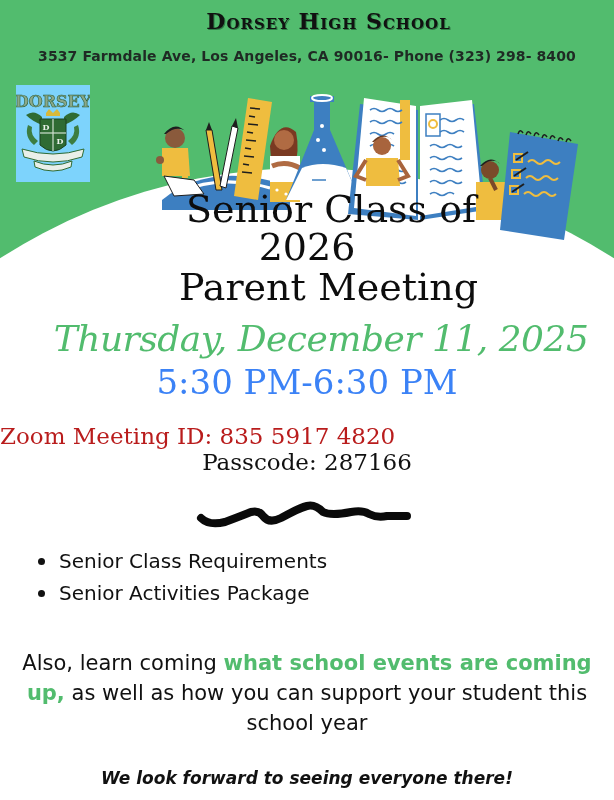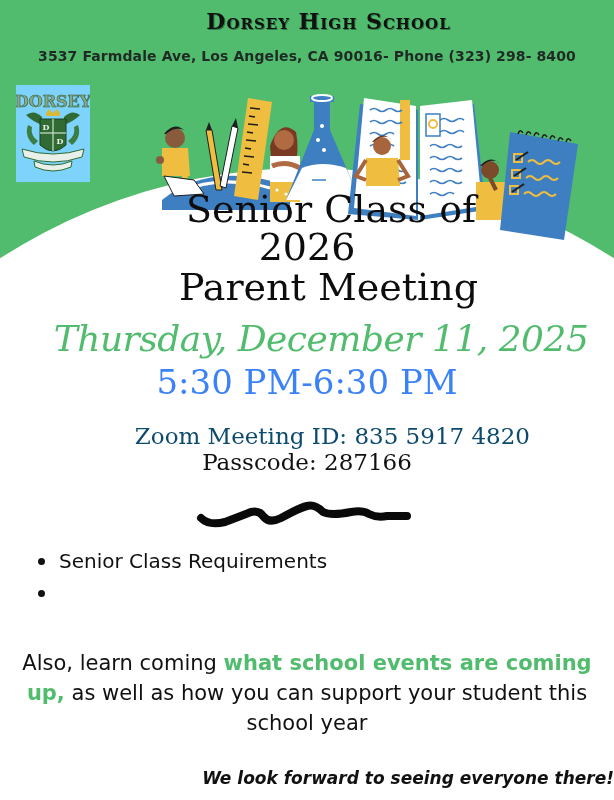--- a/index.html
+++ b/index.html
@@ -39,22 +39,22 @@
   .date {
     position: absolute; left: 14px; top: 318px; width: 614px; text-align: center;
     font-family: "DejaVu Serif", serif; font-style: italic; color: #52bc6e; font-size: 36px;
     letter-spacing: -0.5px;
   }
   .time {
     position: absolute; left: 0; top: 362px; width: 614px; text-align: center;
     font-family: "DejaVu Serif", serif; font-size: 34px; color: #3b82f6;
   }
   .zoom-id {
-    position: absolute; left: 0; top: 425px; width: 530px; text-align: right;
-    font-family: "DejaVu Serif", serif; font-size: 23px; color: #0c4a6e; line-height: 1;
+    position: absolute; left: 0; top: 425px; width: 530px; text-align: left;
+    font-family: "DejaVu Serif", serif; font-size: 23px; color: #b91c1c; line-height: 1;
   }
   .passcode {
     position: absolute; left: 0; top: 451px; width: 614px; text-align: center;
     font-family: "DejaVu Serif", serif; font-size: 23px; color: #111; line-height: 1;
   }
   .squiggle { position: absolute; left: 195px; top: 498px; width: 220px; height: 30px; }
 
   .bullets { position: absolute; left: 38px; top: 545px; list-style: none; }
   .bullets li {
     font-family: "DejaVu Sans", sans-serif; font-size: 20px; color: #111;
@@ -62,21 +62,21 @@
   }
   .bullets .dot { display: inline-block; width: 7px; height: 7px; border-radius: 50%; background: #111; margin-right: 14px; }
 
   .also {
     position: absolute; left: 10px; top: 648px; width: 594px; text-align: center;
     font-family: "DejaVu Sans", sans-serif; font-size: 21px; line-height: 30px; color: #111;
   }
   .also .hl { color: #52bc6e; font-weight: bold; }
 
   .closing {
-    position: absolute; left: 0; top: 768px; width: 614px; text-align: right;
+    position: absolute; left: 0; top: 768px; width: 614px; text-align: center;
     font-family: "DejaVu Sans", sans-serif; font-size: 17px; font-weight: bold; font-style: italic; color: #111;
   }
 </style>
 </head>
 <body>
 
 <div class="bg-green">
   <svg width="614" height="800" viewBox="0 0 614 800">
     <rect x="0" y="0" width="614" height="800" fill="#52bc6e"></rect>
     <ellipse cx="307" cy="720" rx="560" ry="552" fill="#ffffff"></ellipse>
@@ -248,18 +248,19 @@
   </svg>
 </div>
 
 <ul class="bullets">
   <li>
       <span class="dot"></span>
       <span>Senior Class Requirements</span>
     </li>
   <li>
       <span class="dot"></span>
+      <span>Senior Activities Package</span>
     </li>
 </ul>
 
 <div class="also"><span>Also, learn coming </span><span class="hl">what school events are coming up,</span><span> as well as how you can support your student this school year</span></div>
 
 <div class="closing">We look forward to seeing everyone there!</div>
 
 </body></html>

